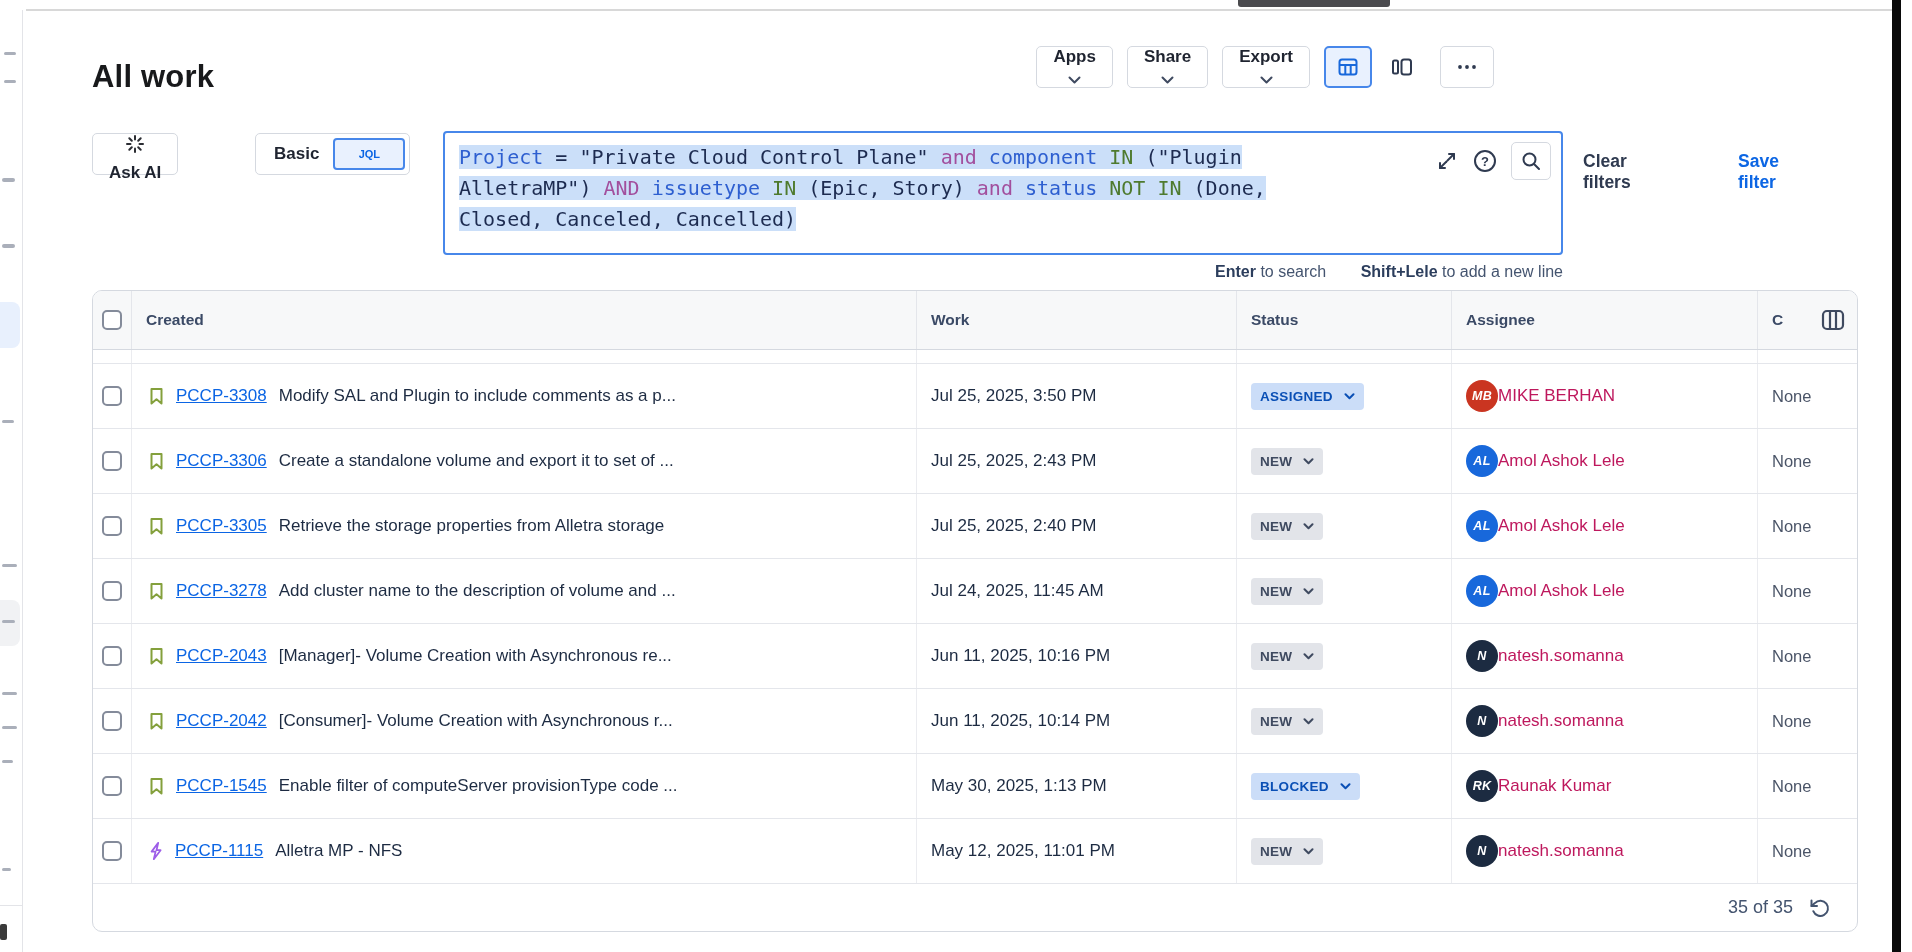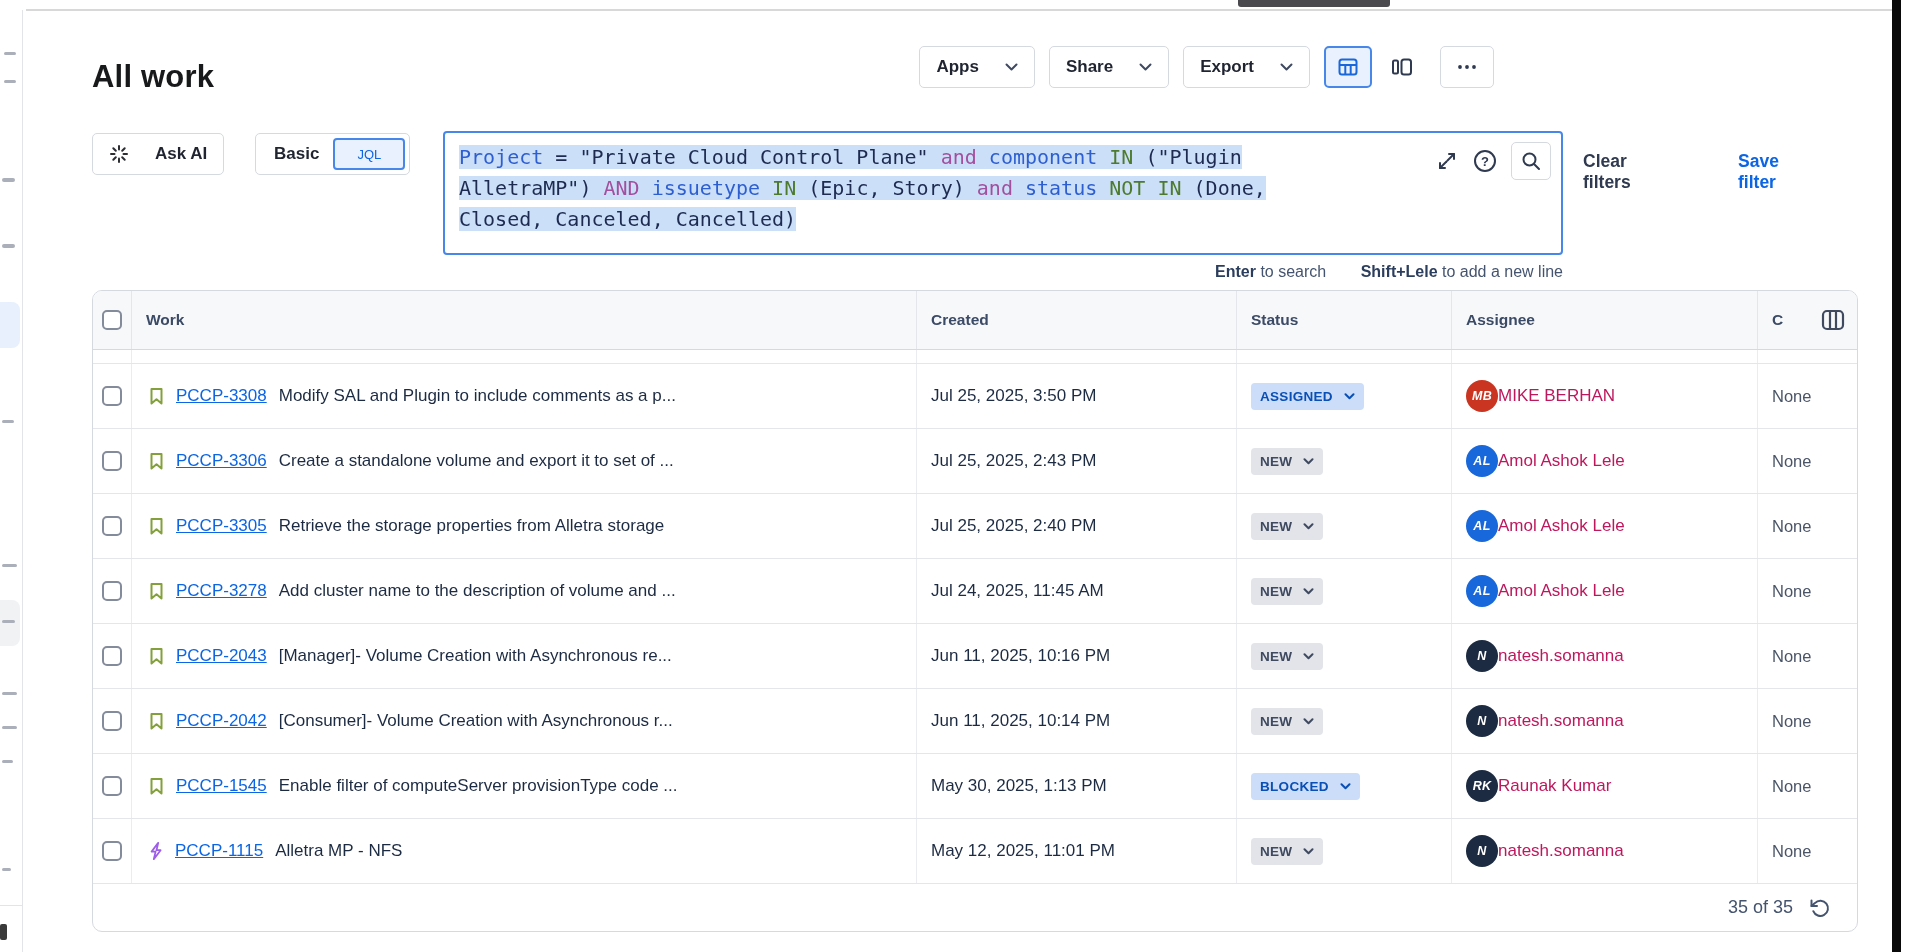--- a/index.html
+++ b/index.html
@@ -15,34 +15,34 @@
   
   .sidebar{position:absolute;left:0;top:10px;width:22px;bottom:0;background:#fff;border-right:1px solid #E3E4E8;}
   .sb-frag{position:absolute;background:#AAAFBA;border-radius:2px;}
   .sb-block{position:absolute;left:0;width:20px;border-radius:0 8px 8px 0;}
   .sb-line{position:absolute;left:0;width:22px;height:1px;background:#E3E4E8;top:895px;}
   .sb-dark{position:absolute;left:0;top:914px;width:7px;height:16px;background:#3A3A3A;border-radius:2px;}
 
   
   .page-title{position:absolute;left:92px;top:38px;font-size:31px;font-weight:700;color:#18191B;letter-spacing:.2px;}
   .actions{position:absolute;top:46px;right:58px;display:flex;align-items:center;gap:14px;}
-  .btn{display:inline-flex;align-items:center;gap:26px;height:42px;padding:0 16px;border:1px solid #D5D9E0;
-       border-radius:5px;background:#fff;font-size:17px;font-weight:600;color:#1F2430;cursor:pointer;box-sizing:border-box;}
+  .btn{display:inline-flex;align-items:center;gap:9px;height:42px;padding:0 16px;border:1px solid #D5D9E0;
+       border-radius:5px;background:#fff;font-size:17px;font-weight:600;color:#1F2430;cursor:pointer;box-sizing:border-box;flex-direction:column;}
   .seg{display:flex;align-items:center;gap:6px;}
   .view-btn{width:48px;height:42px;display:flex;align-items:center;justify-content:center;border-radius:5px;box-sizing:border-box;cursor:pointer;}
   .view-btn.active{border:2px solid #4787EA;background:#E9F1FE;}
   .icon-btn{width:54px;justify-content:center;padding:0;}
 
   
   .ask-ai{position:absolute;left:92px;top:133px;}
   .mode-group{position:absolute;left:255px;top:133px;height:42px;border:1px solid #D5D9E0;border-radius:5px;
               display:flex;align-items:center;padding:0 4px;box-sizing:border-box;background:#fff;}
   .mode-basic{padding:0 14px;font-size:17px;font-weight:600;color:#1F2430;cursor:pointer;}
   .mode-jql{display:flex;align-items:center;justify-content:center;width:72px;height:32px;border:2px solid #4787EA;
-            background:#E9F1FE;border-radius:4px;color:#0B65E4;font-size:13px;font-weight:400;cursor:pointer;box-sizing:border-box;}
+            background:#E9F1FE;border-radius:4px;color:#0B65E4;font-size:11px;font-weight:700;cursor:pointer;box-sizing:border-box;}
 
   .jql-box{position:absolute;left:443px;top:131px;width:1120px;height:124px;border:2px solid #4787EA;border-radius:4px;
            background:#fff;box-sizing:border-box;padding:9px 14px;cursor:text;}
   .jql-line{font-family:"DejaVu Sans Mono",monospace;font-size:20px;line-height:31px;white-space:pre;}
   .jql-sel{background:#CBDFF9;}
   .tk-field{color:#2E5FD0;}
   .tk-op{color:#A24F9D;margin-top:20px;}
   .tk-kw{color:#4E7A2E;}
   .tk-plain{color:#1D2B50;}
   .jql-icons{position:absolute;top:9px;right:10px;display:flex;align-items:center;gap:13px;}
@@ -243,22 +243,22 @@
   </div>
 
   <span class="clear-filters">Clear filters</span>
   <span class="save-filter">Save filter</span>
 
   <div class="work-table">
     <div class="t-header grid-row">
       <div class="h-cell first">
         <span class="cb"></span>
       </div>
+      <div class="h-cell">Created</div>
       <div class="h-cell">Work</div>
-      <div class="h-cell">Created</div>
       <div class="h-cell">Status</div>
       <div class="h-cell">Assignee</div>
       <div class="h-cell last">
         <span>C</span>
         <span>
           <svg width="28" height="28" viewBox="0 0 28 28">
               <g stroke="#3F4A60" stroke-width="2.2" fill="none">
                 <rect x="4" y="5" width="20" height="18" rx="4"></rect>
                 <line x1="11" y1="5" x2="11" y2="23"></line>
                 <line x1="17" y1="5" x2="17" y2="23"></line>

